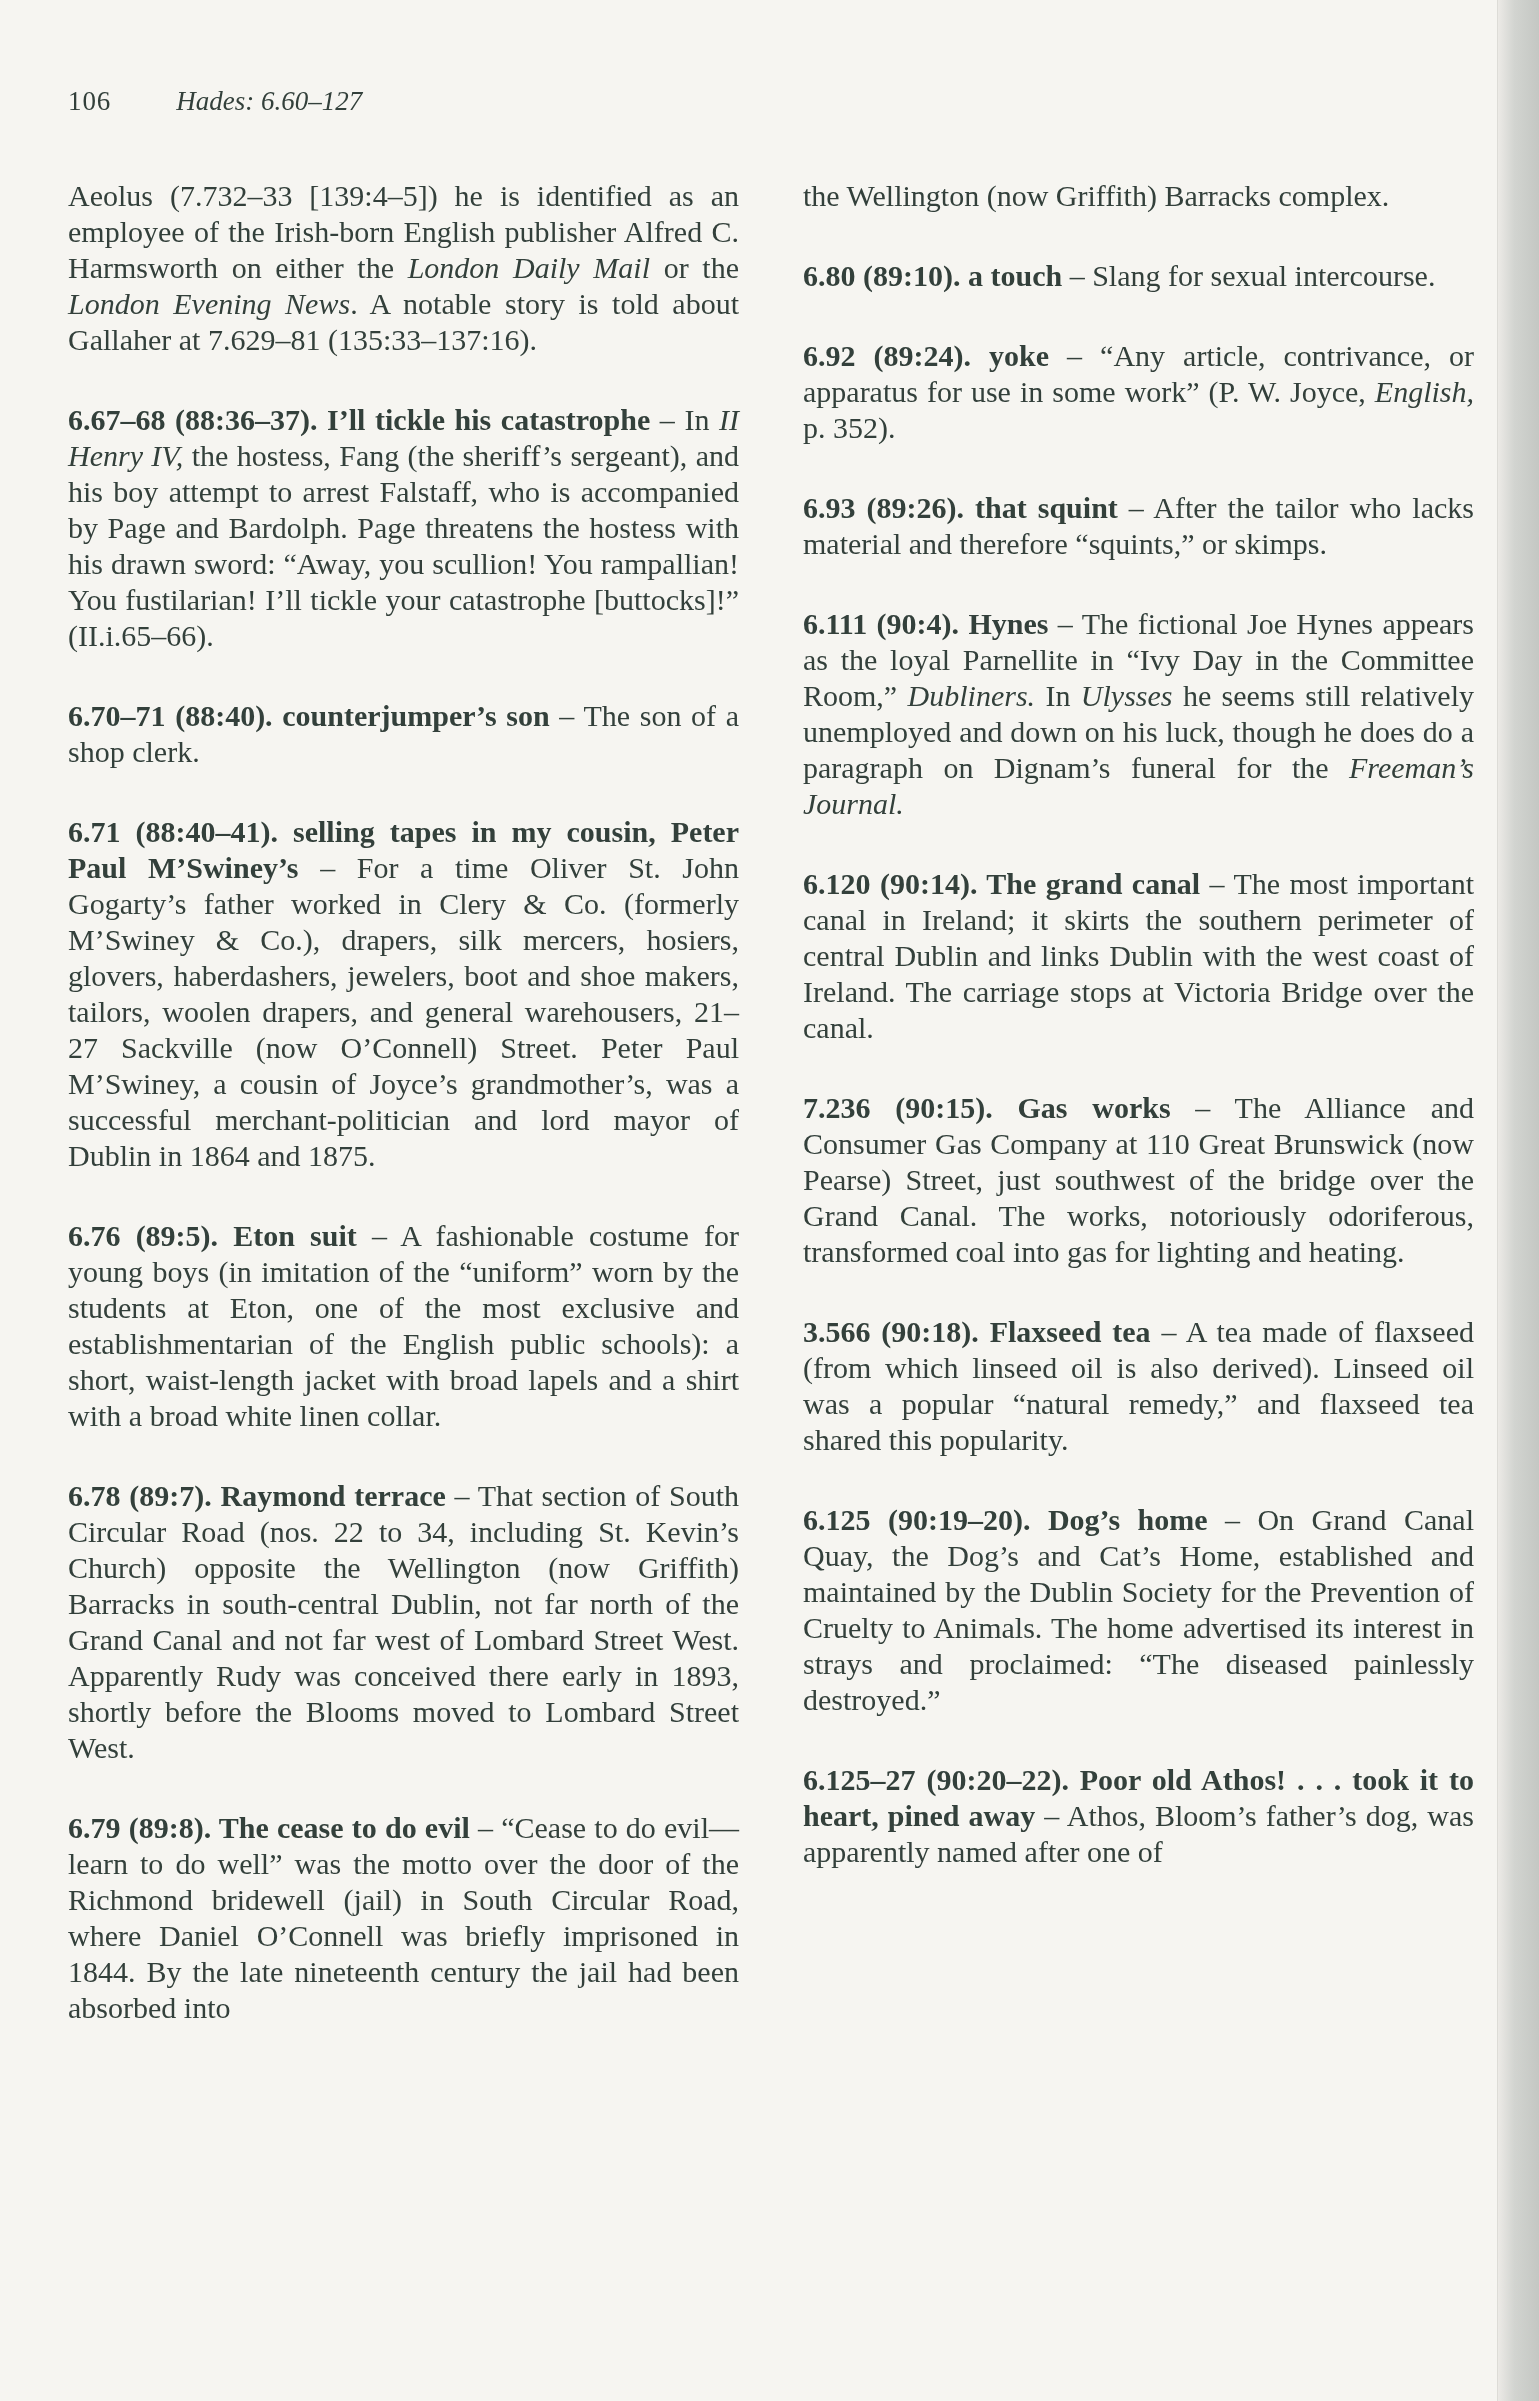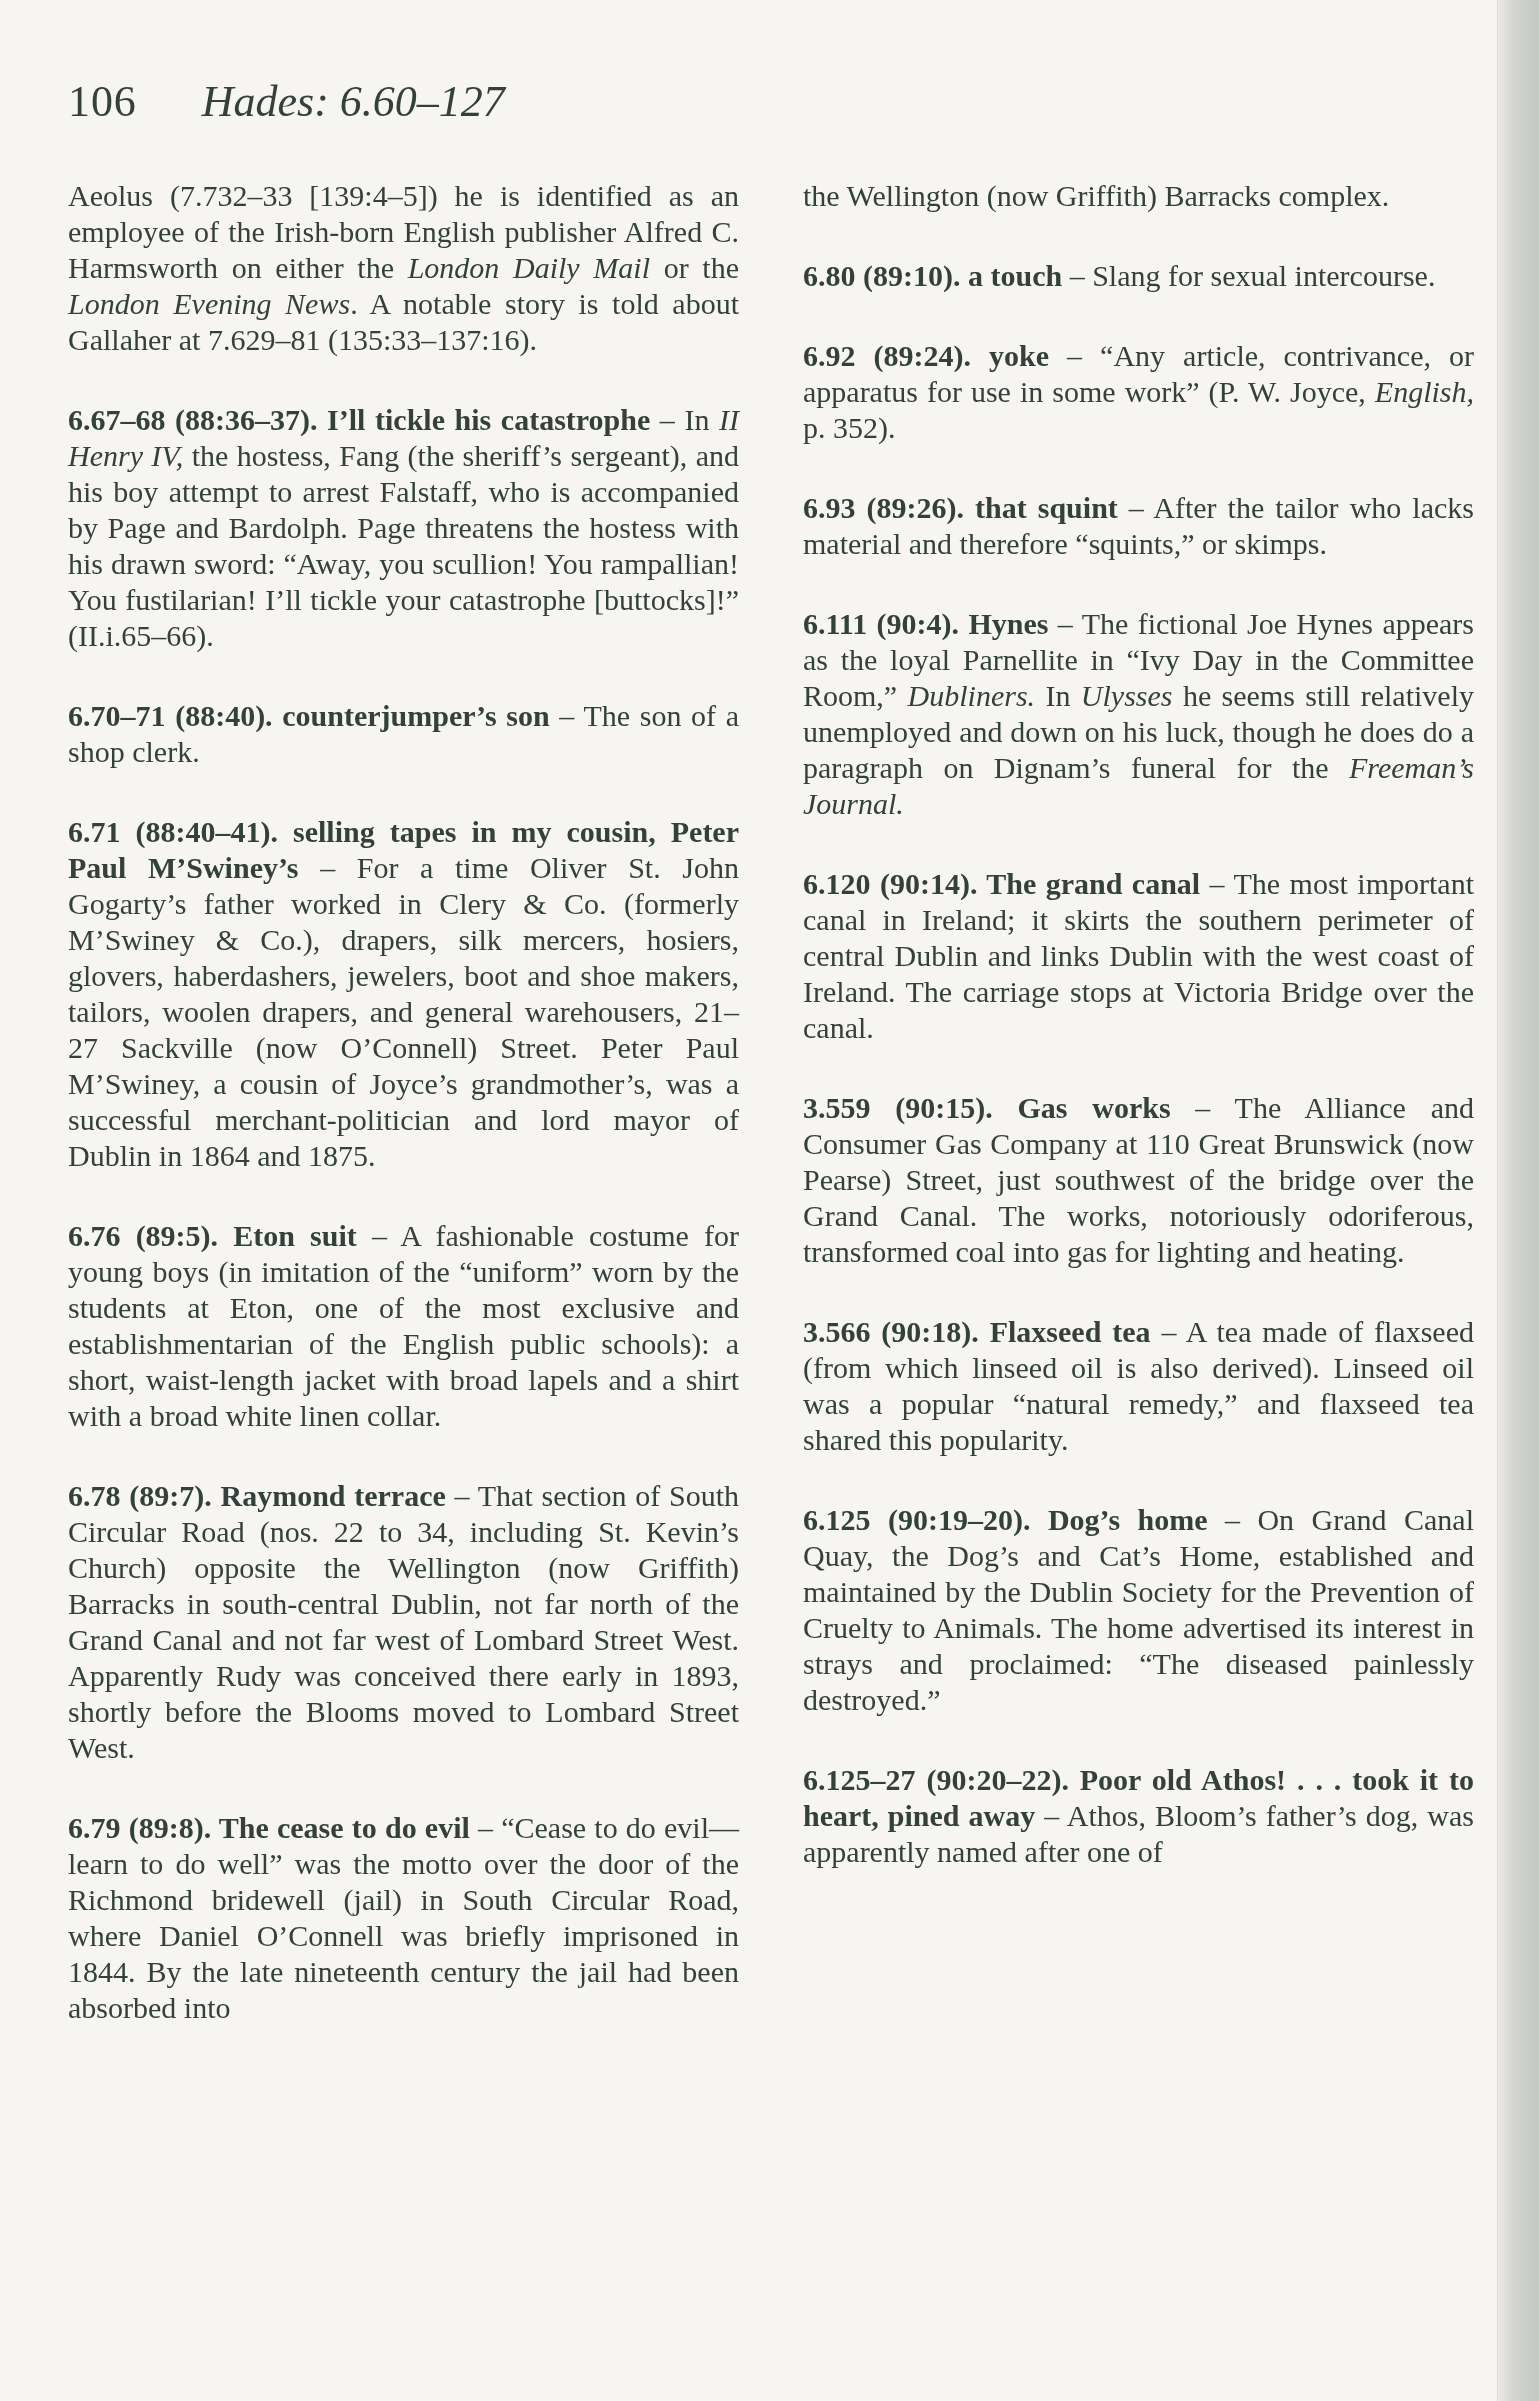--- a/index.html
+++ b/index.html
@@ -29,21 +29,21 @@
   .content{
     position:absolute;
     left:68px;
     top:81px;
     width:1430px;
   }
   .page-header{
     display:flex;
     align-items:baseline;
     gap:65px;
-    font-size:44px;
+    font-size:27px;
     line-height:41px;
     margin:0 0 56px 0;
   }
   .page-num{letter-spacing:0.9px;}
   .running-head{font-style:italic;}
   .cols{
     display:flex;
     gap:64px;
   }
   .col{
@@ -78,21 +78,21 @@
           <p class="entry"><span class="b">6.78 (89:7). Raymond terrace</span><span> – That section of South Circular Road (nos. 22 to 34, including St. Kevin’s Church) opposite the Wellington (now Griffith) Barracks in south-central Dublin, not far north of the Grand Canal and not far west of Lombard Street West. Apparently Rudy was conceived there early in 1893, shortly before the Blooms moved to Lombard Street West.</span></p>
           <p class="entry"><span class="b">6.79 (89:8). The cease to do evil</span><span> – “Cease to do evil—learn to do well” was the motto over the door of the Richmond bridewell (jail) in South Circular Road, where Daniel O’Connell was briefly imprisoned in 1844. By the late nineteenth century the jail had been absorbed into</span></p>
         </div>
       <div class="col">
           <p class="entry"><span>the Wellington (now Griffith) Barracks complex.</span></p>
           <p class="entry"><span class="b">6.80 (89:10). a touch</span><span> – Slang for sexual intercourse.</span></p>
           <p class="entry"><span class="b">6.92 (89:24). yoke</span><span> – “Any article, contrivance, or apparatus for use in some work” (P. W. Joyce, </span><span class="i">English,</span><span> p. 352).</span></p>
           <p class="entry"><span class="b">6.93 (89:26). that squint</span><span> – After the tailor who lacks material and therefore “squints,” or skimps.</span></p>
           <p class="entry"><span class="b">6.111 (90:4). Hynes</span><span> – The fictional Joe Hynes appears as the loyal Parnellite in “Ivy Day in the Committee Room,” </span><span class="i">Dubliners.</span><span> In </span><span class="i">Ulysses</span><span> he seems still relatively unemployed and down on his luck, though he does do a paragraph on Dignam’s funeral for the </span><span class="i">Freeman’s Journal.</span></p>
           <p class="entry"><span class="b">6.120 (90:14). The grand canal</span><span> – The most important canal in Ireland; it skirts the southern perimeter of central Dublin and links Dublin with the west coast of Ireland. The carriage stops at Victoria Bridge over the canal.</span></p>
-          <p class="entry"><span class="b">3.559 (90:15). Gas works</span><span> – The Alliance and Consumer Gas Company at 110 Great Brunswick (now Pearse) Street, just southwest of the bridge over the Grand Canal. The works, notoriously odoriferous, transformed coal into gas for lighting and heating.</span></p>
+          <p class="entry"><span class="b">7.236 (90:15). Gas works</span><span> – The Alliance and Consumer Gas Company at 110 Great Brunswick (now Pearse) Street, just southwest of the bridge over the Grand Canal. The works, notoriously odoriferous, transformed coal into gas for lighting and heating.</span></p>
           <p class="entry"><span class="b">3.566 (90:18). Flaxseed tea</span><span> – A tea made of flaxseed (from which linseed oil is also derived). Linseed oil was a popular “natural remedy,” and flaxseed tea shared this popularity.</span></p>
           <p class="entry"><span class="b">6.125 (90:19–20). Dog’s home</span><span> – On Grand Canal Quay, the Dog’s and Cat’s Home, established and maintained by the Dublin Society for the Prevention of Cruelty to Animals. The home advertised its interest in strays and proclaimed: “The diseased painlessly destroyed.”</span></p>
           <p class="entry"><span class="b">6.125–27 (90:20–22). Poor old Athos! . . . took it to heart, pined away</span><span> – Athos, Bloom’s father’s dog, was apparently named after one of</span></p>
         </div>
     </div>
   </div>
   <div class="edge-strip"></div>
 </div>
 
 

